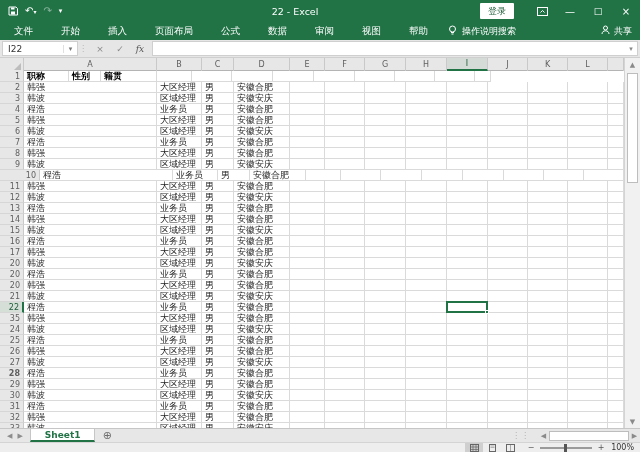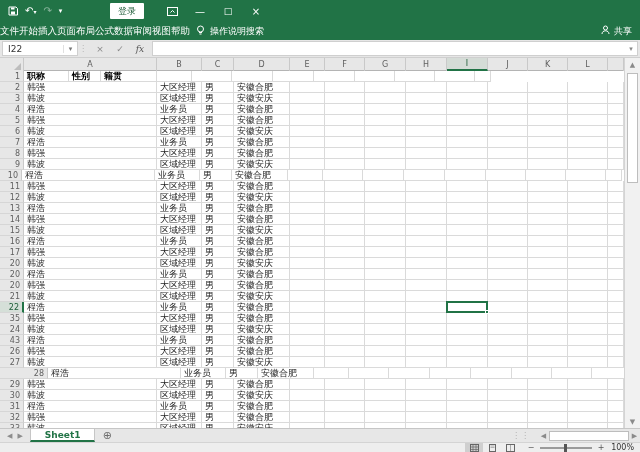--- a/index.html
+++ b/index.html
@@ -14,21 +14,21 @@
   .qat svg { display:block; }
   .dim { opacity:.45; }
   .win-title { flex:1; text-align:center; font-size:9.5px; color:#fff; }
   .title-right { display:flex; align-items:center; gap:0; }
   .signin-btn { background:#fff; color:#1e5c38; font-size:9px; padding:1.5px 8px; border-radius:1px; margin-right:14px; cursor:default; }
   .winbtn { width:28px; height:22px; display:flex; align-items:center; justify-content:center; font-size:10px; color:#fff; }
   .winbtn.small-glyph { font-size:9px; }
 
   
   .tabrow { position:absolute; top:22px; left:0; width:640px; height:18px; background:#217346; display:flex; align-items:center; color:#fff; }
-  .rtab { font-size:9.5px; padding:0 0; height:18px; display:flex; align-items:center; white-space:nowrap; }
+  .rtab { font-size:9.5px; padding:0 14px; height:18px; display:flex; align-items:center; white-space:nowrap; }
   .tellme { display:flex; align-items:center; gap:5px; margin-left:6px; white-space:nowrap; }
   .share { position:absolute; right:8px; top:0; height:18px; display:flex; align-items:center; gap:4px; }
 
   
   .formularow { position:absolute; top:40px; left:0; width:640px; height:18px; background:#e6e6e6; display:flex; align-items:center; border-bottom:1px solid #cfcfcf; }
   .namebox { width:76px; height:15px; background:#fff; border:1px solid #cfcfcf; margin-left:2px; display:flex; align-items:center; }
   .namebox .val { flex:1; padding-left:5px; font-size:9px; color:#333; }
   .namebox .caret { width:14px; text-align:center; color:#777; font-size:7px; border-left:1px solid #e0e0e0; }
   .fx-btns { display:flex; align-items:center; gap:0; margin:0 2px; }
   .fxb { width:20px; text-align:center; color:#8a8a8a; font-size:9px; }
@@ -90,20 +90,21 @@
         <svg width="10" height="10" viewBox="0 0 10 10">
             <path d="M1 1h7l1.5 1.5V9H1z" fill="none" stroke="#fff" stroke-width="1"></path>
             <rect x="3" y="5.5" width="4" height="3" fill="#fff"></rect>
             <rect x="3" y="1.5" width="3.5" height="2" fill="#fff"></rect>
           </svg>
       </span>
       <span class="icn">↶<span style="font-size:6px">▾</span></span>
       <span class="icn dim">↷</span>
       <span class="icn" style="font-size:7px">▾</span>
     </div>
+    <div class="win-title">22 - Excel</div>
     <div class="title-right">
       <span class="signin-btn">登录</span>
       <span class="winbtn">
         <svg width="11" height="9" viewBox="0 0 11 9">
             <rect x="0.5" y="0.5" width="10" height="8" fill="none" stroke="#fff"></rect>
             <path d="M3.5 5.5 L5.5 3.5 L7.5 5.5" fill="none" stroke="#fff"></path>
           </svg>
       </span>
       <span class="winbtn">—</span>
       <span class="winbtn small-glyph">□</span>
@@ -313,21 +314,21 @@
           <div class="cell" style="width: 40px;"></div>
           <div class="cell" style="width: 41px;"></div>
           <div class="cell" style="width: 41px;"></div>
           <div class="cell" style="width: 41px;"></div>
           <div class="cell" style="width: 40px;"></div>
           <div class="cell" style="width: 40px;"></div>
           <div class="cell" style="width: 40px;"></div>
           <div class="cell" style="width: 16px;"></div>
         </div>
         <div class="grow">
-          <div class="rh" style="width: 22px;">10</div>
+          <div class="rh" style="width: 40px;">10</div>
           <div class="cell" style="width: 133px;">程浩</div>
           <div class="cell" style="width: 45px;">业务员</div>
           <div class="cell" style="width: 32px;">男</div>
           <div class="cell" style="width: 56px;">安徽合肥</div>
           <div class="cell" style="width: 35px;"></div>
           <div class="cell" style="width: 40px;"></div>
           <div class="cell" style="width: 41px;"></div>
           <div class="cell" style="width: 41px;"></div>
           <div class="cell" style="width: 41px;"></div>
           <div class="cell" style="width: 40px;"></div>
@@ -553,21 +554,21 @@
           <div class="cell" style="width: 40px;"></div>
           <div class="cell" style="width: 41px;"></div>
           <div class="cell" style="width: 41px;"></div>
           <div class="cell" style="width: 41px;"></div>
           <div class="cell" style="width: 40px;"></div>
           <div class="cell" style="width: 40px;"></div>
           <div class="cell" style="width: 40px;"></div>
           <div class="cell" style="width: 16px;"></div>
         </div>
         <div class="grow">
-          <div class="rh" style="width: 24px;">43</div>
+          <div class="rh" style="width: 24px;">25</div>
           <div class="cell" style="width: 133px;">程浩</div>
           <div class="cell" style="width: 45px;">业务员</div>
           <div class="cell" style="width: 32px;">男</div>
           <div class="cell" style="width: 56px;">安徽合肥</div>
           <div class="cell" style="width: 35px;"></div>
           <div class="cell" style="width: 40px;"></div>
           <div class="cell" style="width: 41px;"></div>
           <div class="cell" style="width: 41px;"></div>
           <div class="cell" style="width: 41px;"></div>
           <div class="cell" style="width: 40px;"></div>
@@ -601,21 +602,21 @@
           <div class="cell" style="width: 40px;"></div>
           <div class="cell" style="width: 41px;"></div>
           <div class="cell" style="width: 41px;"></div>
           <div class="cell" style="width: 41px;"></div>
           <div class="cell" style="width: 40px;"></div>
           <div class="cell" style="width: 40px;"></div>
           <div class="cell" style="width: 40px;"></div>
           <div class="cell" style="width: 16px;"></div>
         </div>
         <div class="grow">
-          <div class="rh" style="width: 48px;">28</div>
+          <div class="rh" style="width: 24px; font-weight: bold;">28</div>
           <div class="cell" style="width: 133px;">程浩</div>
           <div class="cell" style="width: 45px;">业务员</div>
           <div class="cell" style="width: 32px;">男</div>
           <div class="cell" style="width: 56px;">安徽合肥</div>
           <div class="cell" style="width: 35px;"></div>
           <div class="cell" style="width: 40px;"></div>
           <div class="cell" style="width: 41px;"></div>
           <div class="cell" style="width: 41px;"></div>
           <div class="cell" style="width: 41px;"></div>
           <div class="cell" style="width: 40px;"></div>

